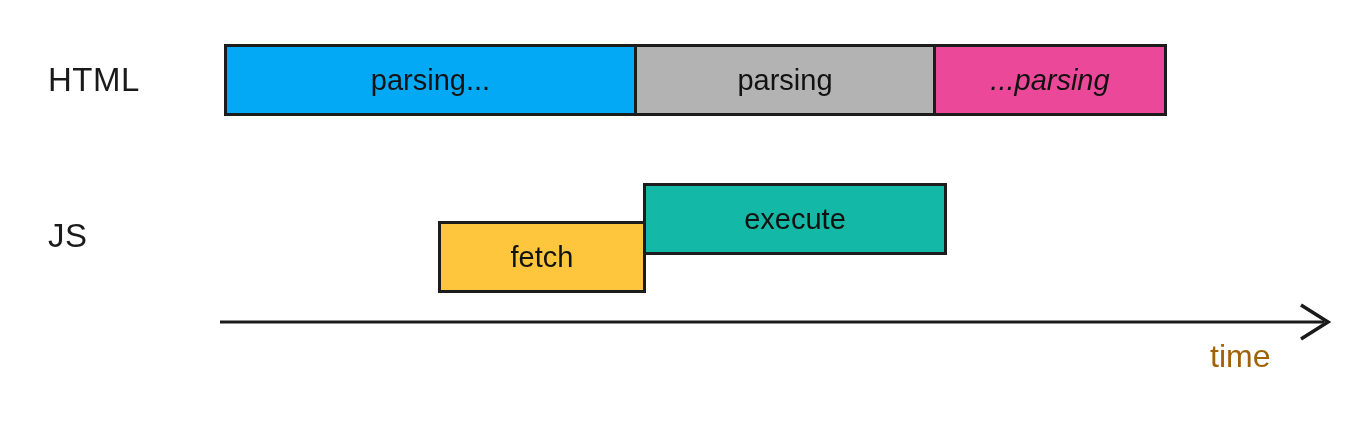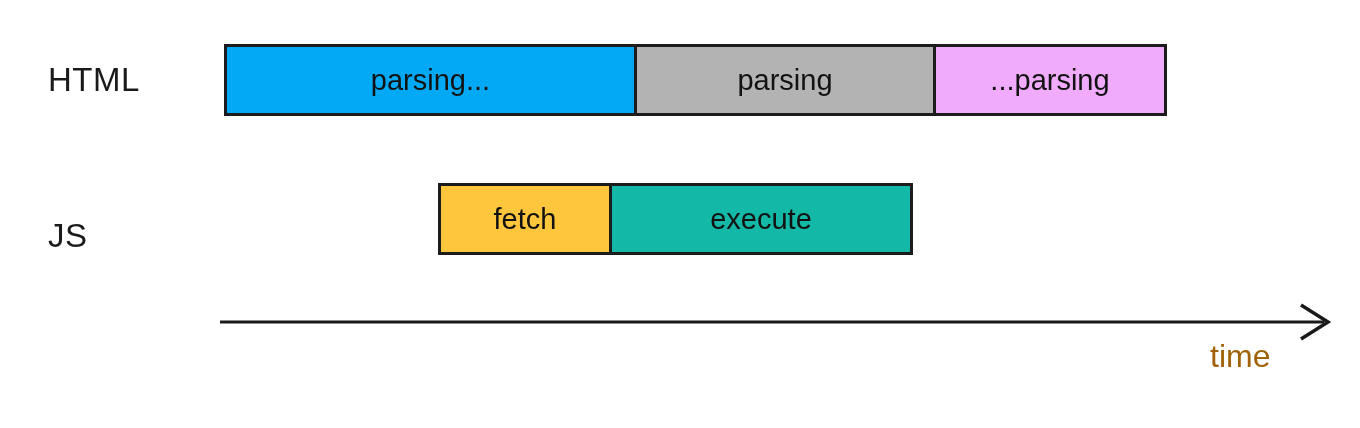--- a/index.html
+++ b/index.html
@@ -35,21 +35,21 @@
     display: flex;
     align-items: center;
     justify-content: center;
     font-size: 29px;
     color: #121212;
   }
   .bar-seg + .bar-seg { margin-left: -3px; }
   .seg-parsing1 { width: 413px; }
   .seg-blocked  { width: 302px; }
   .seg-parsing2 { width: 234px; }
-  .seg-fetch    { width: 174px; }
+  .seg-fetch    { width: 208px; margin-top: 38px; }
   .seg-execute  { width: 304px; }
   .axis-svg {
     position: absolute;
     left: 205px;
     top: 298px;
     width: 1150px;
     height: 55px;
   }
   .axis-label {
     position: absolute;
@@ -62,21 +62,21 @@
 </head>
 <body>
 
 <div class="canvas">
 
   <div class="row-label row-label-html">HTML</div>
 
   <div class="bar-row bar-row-html">
     <div class="bar-seg seg-parsing1" style="background-color: rgb(3, 169, 244);">parsing...</div>
     <div class="bar-seg seg-blocked" style="background-color: rgb(179, 179, 179);">parsing</div>
-    <div class="bar-seg seg-parsing2" style="background-color: #f0abfc;">...parsing</div>
+    <div class="bar-seg seg-parsing2" style="background-color: #ec4899; font-style: italic;">...parsing</div>
   </div>
 
   <div class="row-label row-label-js">JS</div>
 
   <div class="bar-row bar-row-js">
     <div class="bar-seg seg-fetch" style="background-color: rgb(253, 198, 61);">fetch</div>
     <div class="bar-seg seg-execute" style="background-color: #14b8a6;">execute</div>
   </div>
 
   <svg class="axis-svg" viewBox="0 0 1150 55" xmlns="http://www.w3.org/2000/svg">

